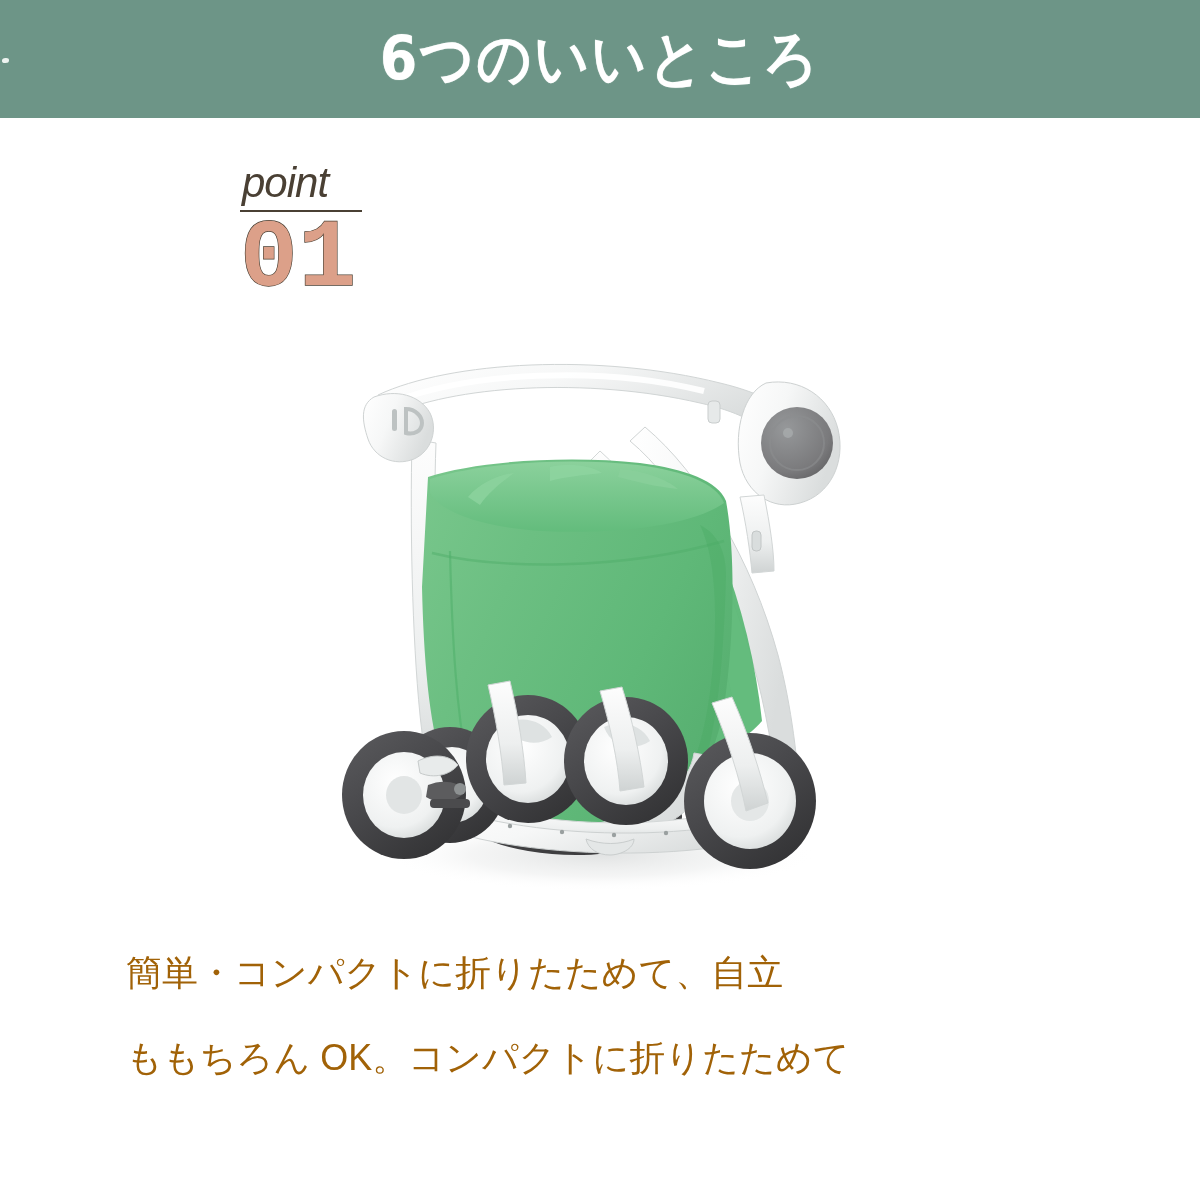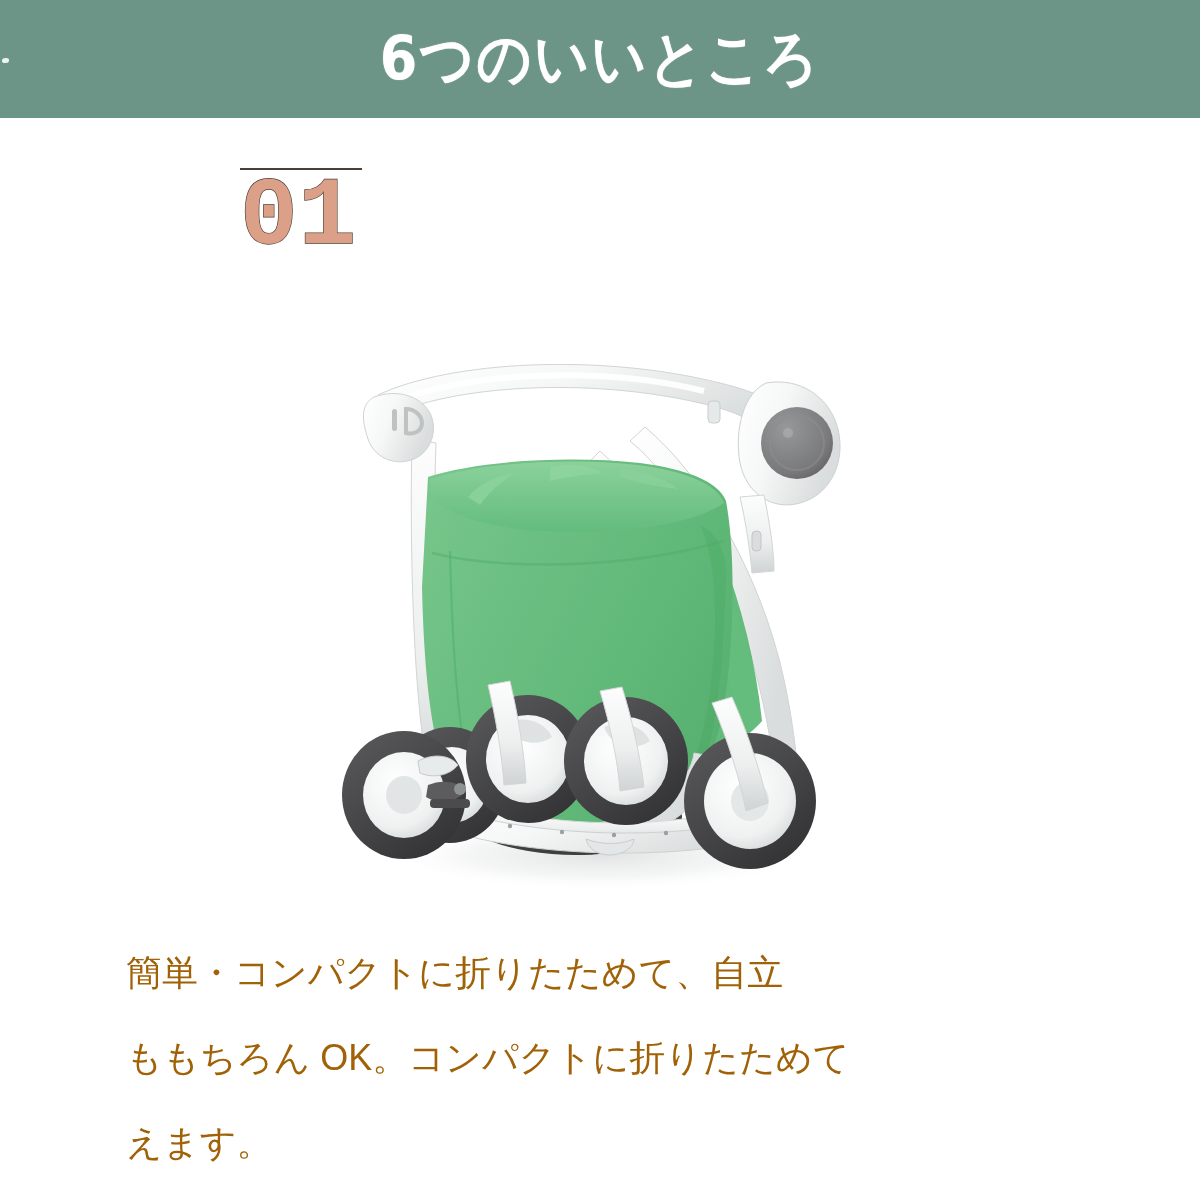--- a/index.html
+++ b/index.html
@@ -107,20 +107,21 @@
 <body>
 
 <div class="page">
 
   <div class="banner">
     <div class="banner-speck"></div>
     <div class="banner-title">6つのいいところ</div>
   </div>
 
   <div class="point-block">
+    <div class="point-word">point</div>
     <div class="point-rule"></div>
     <div class="point-num">01</div>
   </div>
 
 
   <div class="photo">
     <svg viewBox="0 0 600 545" xmlns="http://www.w3.org/2000/svg">
       <defs>
         <linearGradient id="gFab" x1="0" y1="0" x2="1" y2="0.6">
           <stop offset="0" stop-color="#79C78C"></stop>
@@ -293,16 +294,15 @@
 
       <path d="M464 140 C 470 170 474 196 474 216 L 452 218
                C 450 196 446 168 440 142 Z" fill="url(#gFrame2)" stroke="#D2D6D6" stroke-width="1"></path>
       <rect x="452" y="176" width="9" height="20" rx="4" fill="#D9DDDD" stroke="#C2C6C6" stroke-width="1"></rect>
     </svg>
   </div>
 
   <div class="body-copy">
     <div class="body-line">簡単・コンパクトに折りたためて、自立</div>
     <div class="body-line">ももちろん OK。コンパクトに折りたためて</div>
-    <div class="body-line">えます。</div>
   </div>
 
 </div>
 
 </body></html>

